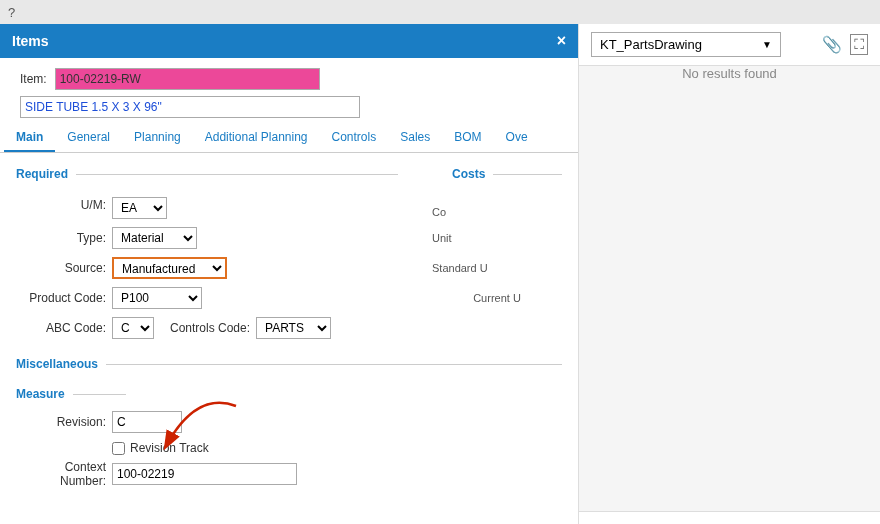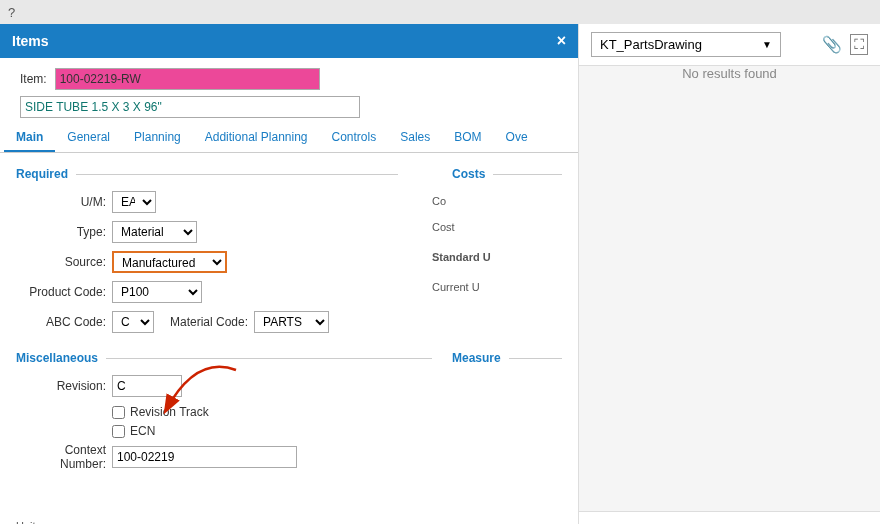--- a/index.html
+++ b/index.html
@@ -57,21 +57,21 @@
       padding: 3px 6px;
       font-size: 12px;
       width: 265px;
       color: #333;
     }
     .item-desc-input {
       border: 1px solid #aaa;
       padding: 3px 6px;
       font-size: 12px;
       width: 340px;
-      color: #0f766e;
+      color: #1d4ed8;
     }
 
     
     .tabs {
       display: flex;
       border-bottom: 1px solid #ccc;
       padding: 0 4px;
       background: #fff;
     }
     .tab {
@@ -135,21 +135,21 @@
       padding: 2px 4px;
       height: 22px;
     }
     input[type="text"] {
       border: 1px solid #aaa;
       font-size: 12px;
       padding: 2px 4px;
       height: 22px;
     }
 
-    .um-select { width: 44px; }
+    .um-select { width: 55px; margin-top: 6px; }
     .type-select { width: 85px; }
     .source-select { width: 115px; border: 2px solid #e07020; }
     .product-select { width: 90px; }
     .abc-select { width: 42px; }
     .container-select { width: 75px; }
 
     
     .revision-input {
       border: 1px solid #aaa;
       width: 70px;
@@ -364,36 +364,36 @@
               <select class="product-select">
                 <option>P100</option>
               </select>
             </div>
 
             <div class="field-row">
               <span class="field-label">ABC Code:</span>
               <select class="abc-select">
                 <option>C</option>
               </select>
-              <span style="margin-left:16px; font-size:12px; color:#333; margin-right:6px;">Material Code:</span>
+              <span style="margin-left:16px; font-size:12px; color:#333; margin-right:6px;">Controls Code:</span>
               <select class="container-select">
                 <option>PARTS</option>
               </select>
             </div>
           </div>
 
           <div style="width:130px; padding-top:0px;">
-            <div style="height:22px; margin-bottom:8px; margin-top:0px; font-size:11px; color:#555; text-align:left; padding-top:4px;">Co</div>
-            <div style="height:22px; margin-bottom:8px; font-size:11px; color:#555; text-align:left;">Cost</div>
-            <div style="height:22px; margin-bottom:8px; font-size:11px; color:#555; text-align:left;font-weight:bold;">Standard U</div>
-            <div style="height:22px; margin-bottom:8px; font-size:11px; color:#555; text-align:left;">Current U</div>
-          </div>
-        </div>
-
-        <div style="display:flex; gap:0; margin-top:4px;">
+            <div style="height:22px; margin-bottom:8px; margin-top:11px; font-size:11px; color:#555; text-align:left; padding-top:4px;">Co</div>
+            <div style="height:22px; margin-bottom:8px; font-size:11px; color:#555; text-align:left;">Unit</div>
+            <div style="height:22px; margin-bottom:8px; font-size:11px; color:#555; text-align:left;">Standard U</div>
+            <div style="height:22px; margin-bottom:8px; font-size:11px; color:#555; text-align:center;">Current U</div>
+          </div>
+        </div>
+
+        <div style="display:flex; gap:0; margin-top:4px;flex-direction:column;">
           <div style="flex:1;">
             <div class="section-header">
               <span class="section-title">Miscellaneous</span>
               <div class="section-line"></div>
             </div>
           </div>
           <div style="width:20px;"></div>
           <div style="width:110px;">
             <div class="section-header">
               <span class="section-title">Measure</span>
@@ -419,24 +419,20 @@
                 </defs>
                 <path d="M 100 5 Q 60 -10 30 45" stroke="#cc2200" stroke-width="2.5" fill="none" marker-end="url(#arrowhead)"></path>
               </svg>
             </div>
 
             <div class="checkbox-row">
               <input type="checkbox" style="">
               <span class="checkbox-label">Revision Track</span>
             </div>
 
-            <div class="checkbox-row">
-              <input type="checkbox" style="">
-              <span class="checkbox-label">ECN</span>
-            </div>
 
             <div class="drawing-row">
               <span class="field-label">Context Number:</span>
               <input type="text" class="drawing-input" value="100-02219" style="">
             </div>
           </div>
 
           <div style="width:130px; padding-top:4px;">
             <div style="font-size:11px; color:#555; margin-top:40px;">Unit</div>
           </div>

